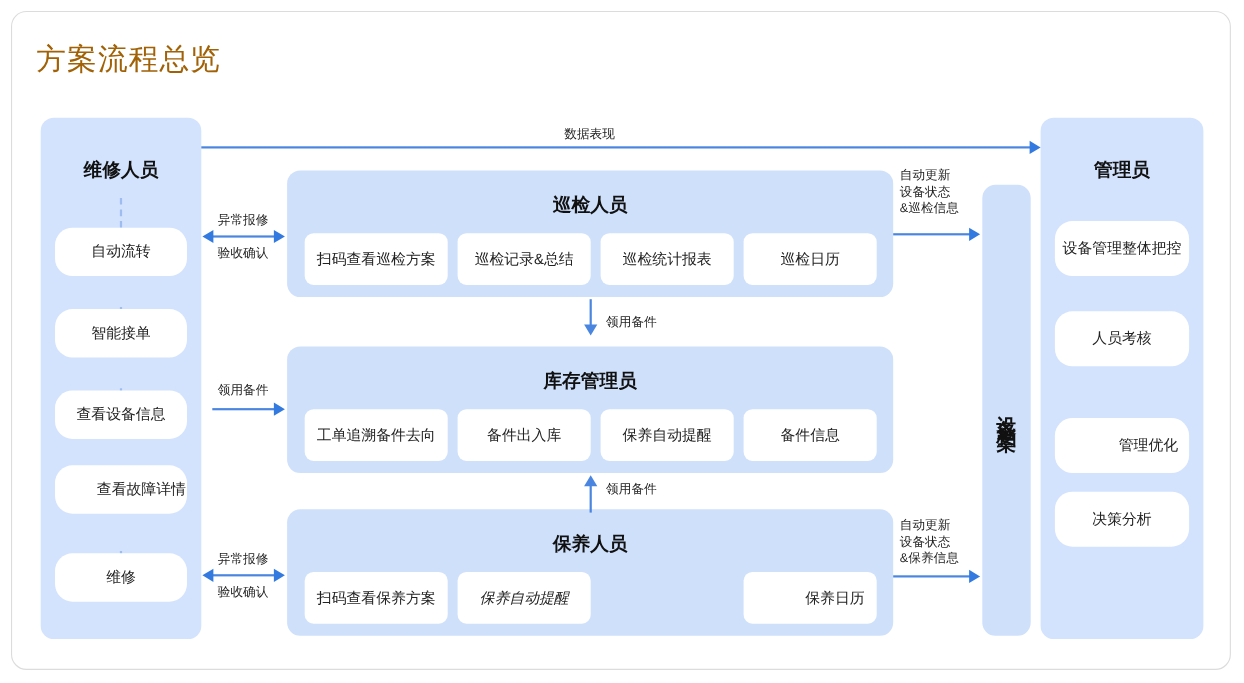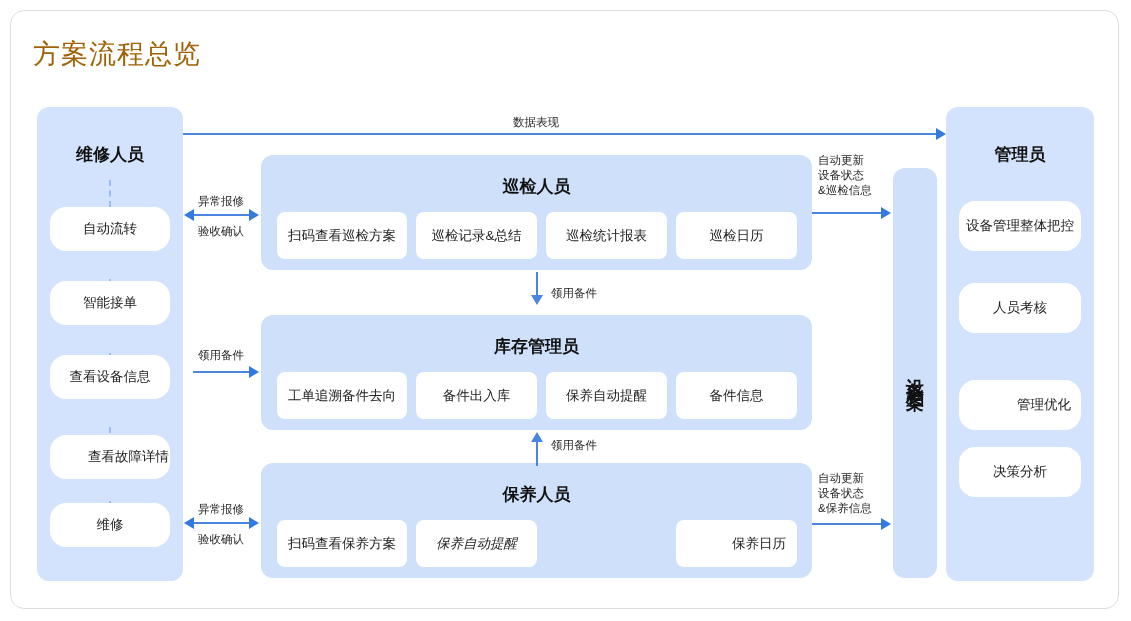--- a/index.html
+++ b/index.html
@@ -208,21 +208,21 @@
     <div class="dash-line" style="top:172px;height:26px;"></div>
     <div class="dash-line" style="top:73px;height:27px;"></div>
     <div class="dash-line" style="top:246px;height:26px;"></div>
     <div class="dash-line" style="top:320px;height:26px;"></div>
     <div class="dash-line" style="top:394px;height:36px;"></div>
     <div class="dash-arrow" style="top:428px;"></div>
 
     <div class="card" style="top:100px;">自动流转</div>
     <div class="card" style="top:174px;text-align:right;">智能接单</div>
     <div class="card" style="top:248px;">查看设备信息</div>
-    <div class="card" style="top:328px;padding-left:37px;">查看故障详情</div>
+    <div class="card" style="top:316px;padding-left:37px;">查看故障详情</div>
     <div class="card" style="top:396px;">维修</div>
   </div>
 
   <div class="col col-right">
     <div class="col-title">管理员</div>
     <div class="card" style="top:94px;">设备管理整体把控</div>
     <div class="card" style="top:176px;">人员考核</div>
     <div class="card" style="top:273px;padding-left:48px;">管理优化</div>
     <div class="card" style="top:340px;">决策分析</div>
   </div>

